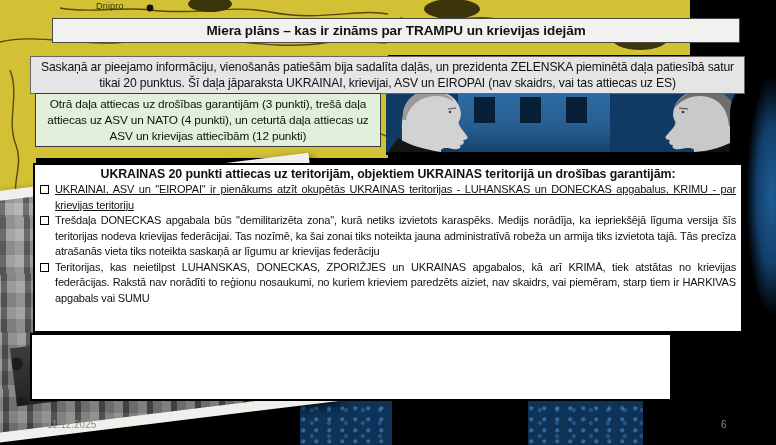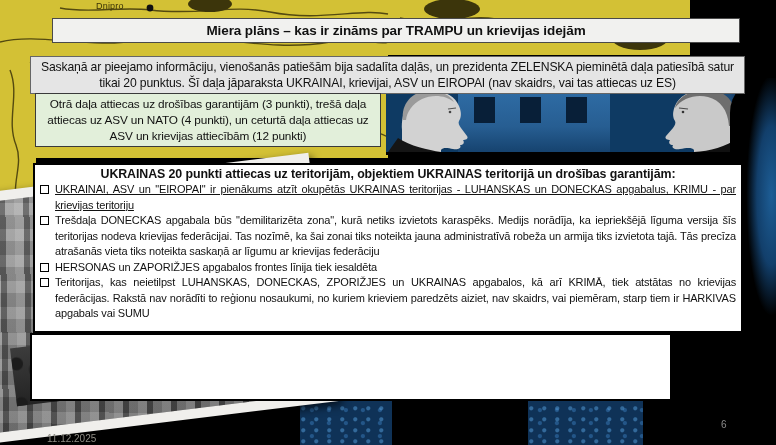--- a/index.html
+++ b/index.html
@@ -96,21 +96,21 @@
   .bullet-sq{flex:0 0 auto;width:7px;height:7px;border:1.5px solid #000;margin-top:3px;}
   .bullet-text{flex:1;text-align:justify;font-size:11px;line-height:15.5px;letter-spacing:-.15px;}
   .underlined{text-decoration:underline;}
   .bottom-box{
     left:30px;top:333px;width:642px;height:68px;z-index:2;
     background:#fff;border:2px solid #000;box-sizing:border-box;
     padding:2px 4px;overflow:hidden;
   }
 
   
-  .footer-date{left:47px;top:433px;z-index:2;font-size:10px;color:#8f8d85;}
+  .footer-date{left:47px;top:419px;z-index:2;font-size:10px;color:#8f8d85;}
   .page-num{left:721px;top:419px;z-index:2;font-size:10px;color:#8a8a8a;}
 </style>
 </head>
 <body>
 
 <div class="slide">
 
   <svg class="abs map-svg" width="690" height="230" viewBox="0 0 690 230">
     <rect x="0" y="0" width="690" height="55" fill="#d3c135"></rect>
     <rect x="0" y="0" width="388" height="158" fill="#d3c135"></rect>
@@ -186,24 +186,20 @@
       <li class="bullet-item">
         <span class="bullet-sq"></span>
         <span class="bullet-text underlined">UKRAINAI, ASV un "EIROPAI" ir pienākums atzīt okupētās UKRAINAS teritorijas - LUHANSKAS un DONECKAS apgabalus, KRIMU - par krievijas teritoriju</span>
       </li>
       <li class="bullet-item">
         <span class="bullet-sq"></span>
         <span class="bullet-text">Trešdaļa DONECKAS apgabala būs "demilitarizēta zona", kurā netiks izvietots karaspēks. Medijs norādīja, ka iepriekšējā līguma versija šīs teritorijas nodeva krievijas federācijai. Tas nozīmē, ka šai zonai tiks noteikta jauna administratīvā robeža un armija tiks izvietota tajā. Tās precīza atrašanās vieta tiks noteikta saskaņā ar līgumu ar krievijas federāciju</span>
       </li>
       <li class="bullet-item">
         <span class="bullet-sq"></span>
-        <span class="bullet-text">HERSONAS un ZAPORIŽJES apgabalos frontes līnija tiek iesaldēta</span>
-      </li>
-      <li class="bullet-item">
-        <span class="bullet-sq"></span>
         <span class="bullet-text">Teritorijas, kas neietilpst LUHANSKAS, DONECKAS, ZPORIŽJES un UKRAINAS apgabalos, kā arī KRIMĀ, tiek atstātas no krievijas federācijas. Rakstā nav norādīti to reģionu nosaukumi, no kuriem krieviem paredzēts aiziet, nav skaidrs, vai piemēram, starp tiem ir HARKIVAS apgabals vai SUMU</span>
       </li>
     </ul>
   </div>
 
   <div class="abs bottom-box">
     <ul class="bullets">
     </ul>
   </div>
 

